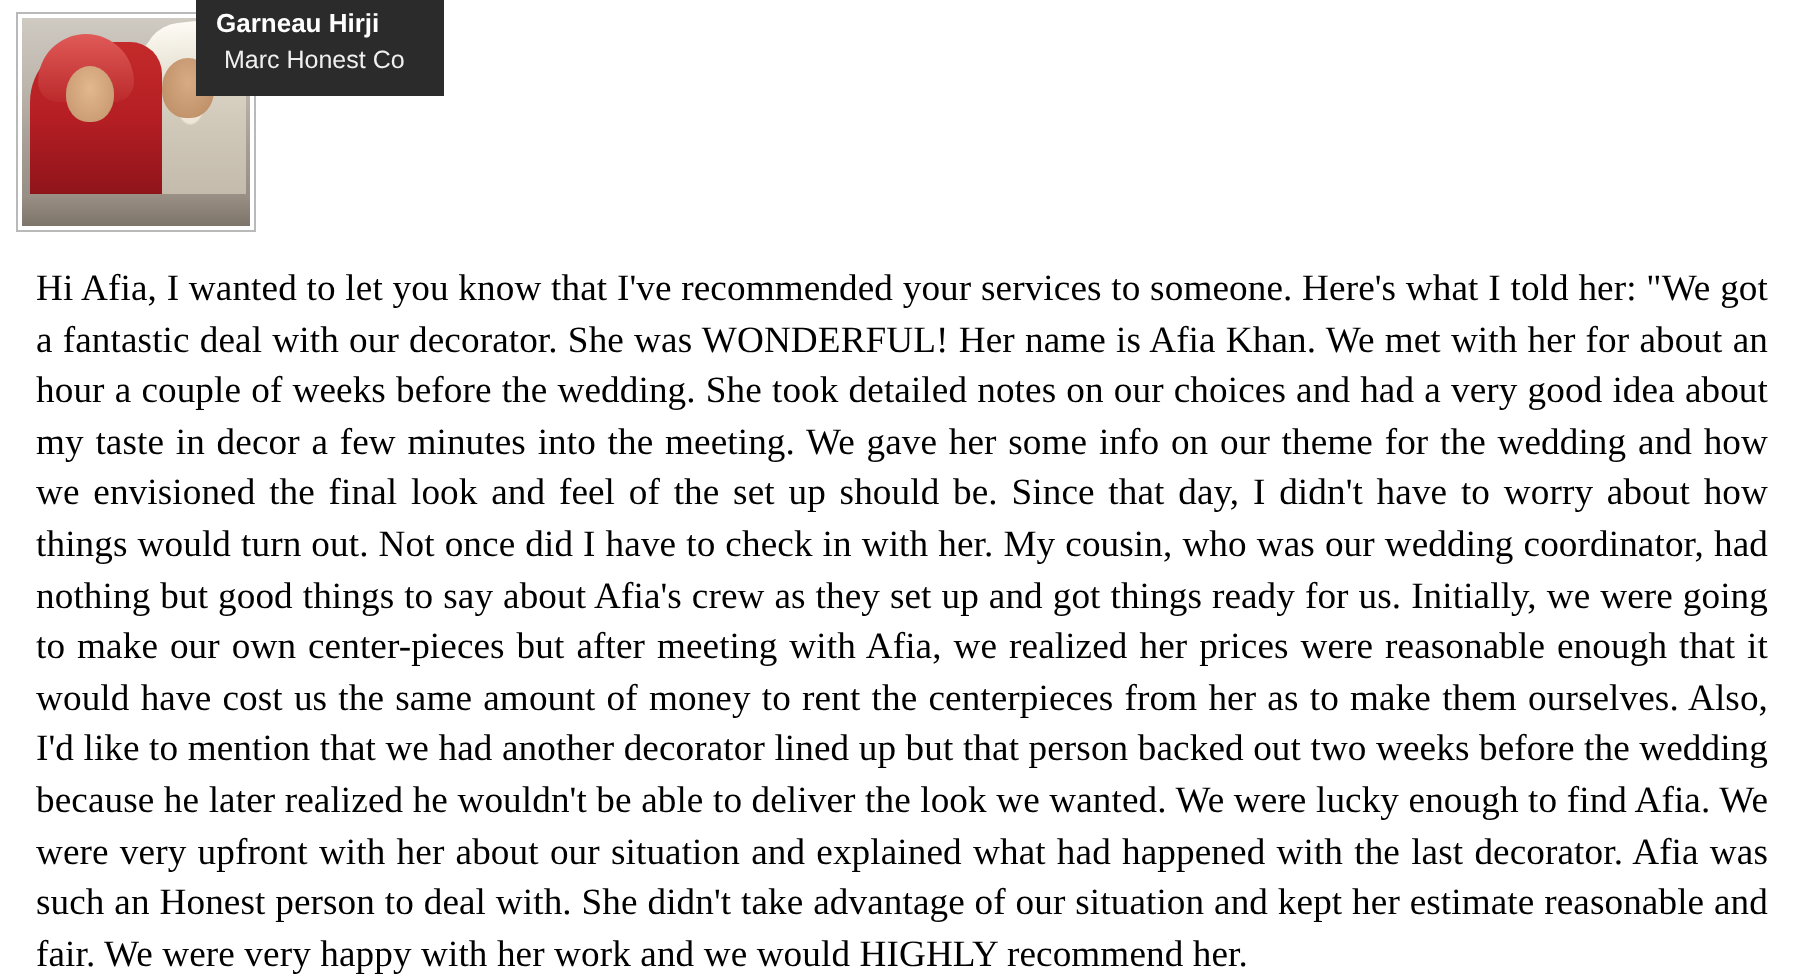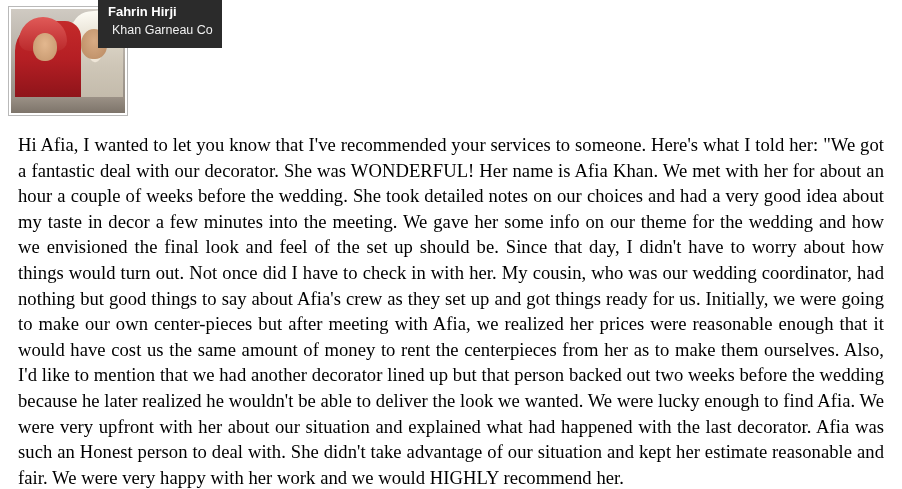--- a/index.html
+++ b/index.html
@@ -173,22 +173,22 @@
       <div class="groom-turban"></div>
       <div class="groom-face"></div>
       <div class="bride"></div>
       <div class="bride-veil"></div>
       <div class="bride-face"></div>
       <div class="floor"></div>
     </div>
   </div>
 
   <div id="name-card">
-    <div class="person-name">Fahrin Hirji</div>
-    <div class="person-sub">Khan Garneau Co</div>
+    <div class="person-name">Garneau Hirji</div>
+    <div class="person-sub">Marc Honest Co</div>
   </div>
 
 </div>
 
 <div id="testimonial">
   <p>Hi Afia, I wanted to let you know that I've recommended your services to someone.  Here's what I told her: "We got a fantastic deal with our decorator. She was WONDERFUL! Her name is Afia Khan. We met with her for about an hour a couple of weeks before the wedding. She took detailed notes on our choices and had a very good idea about my taste in decor a few minutes into the meeting. We gave her some info on our theme for the wedding and how we envisioned the final look and feel of the set up should be. Since that day, I didn't have to worry about how things would turn out. Not once did I have to check in with her. My cousin, who was our wedding coordinator, had nothing but good things to say about Afia's crew as they set up and got things ready for us. Initially, we were going to make our own center-pieces but after meeting with Afia, we realized her prices were reasonable enough that it would have cost us the same amount of money to rent the centerpieces from her as to make them ourselves. Also, I'd like to mention that we had another decorator lined up but that person backed out two weeks before the wedding because he later realized he wouldn't be able to deliver the look we wanted. We were lucky enough to find Afia. We were very upfront with her about our situation and explained what had happened with the last decorator. Afia was such an Honest person to deal with. She didn't take advantage of our situation and kept her estimate reasonable and fair. We were very happy with her work and we would HIGHLY recommend her.</p>
   <p id="signature">~Fahrin.</p>
 </div>
 
 </body></html>

